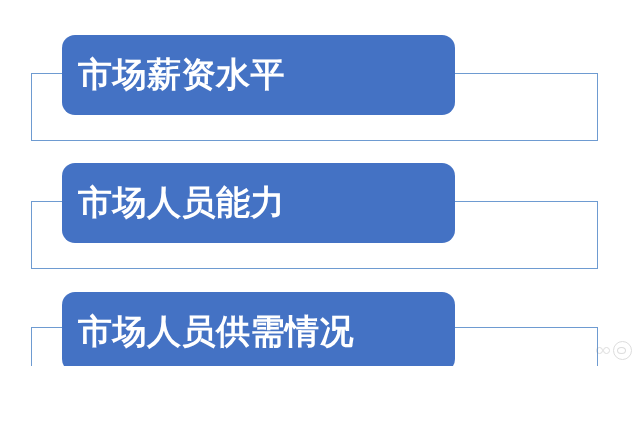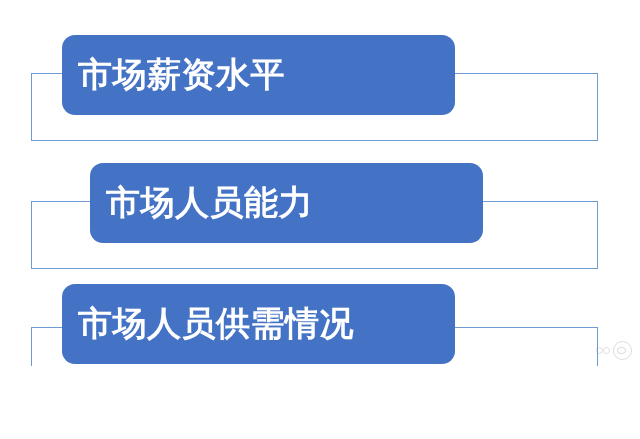--- a/index.html
+++ b/index.html
@@ -49,23 +49,23 @@
     font-weight: 700;
     letter-spacing: 0.5px;
     white-space: nowrap;
     font-family: "DejaVu Sans", "Liberation Sans", sans-serif;
   }
 
   
   .row-0 .frame { top: 73px; }
   .row-0 .pill  { top: 35px; }
   .row-1 .frame { top: 201px; }
-  .row-1 .pill  { top: 163px; margin-left: 28px; }
+  .row-1 .pill  { top: 163px; }
   .row-2 .frame { top: 327px; }
-  .row-2 .pill  { top: 284px; padding-left: 32px; }
+  .row-2 .pill  { top: 292px; padding-left: 32px; }
 
   
   #watermark {
     position: absolute;
     right: 8px;
     bottom: 6px;
     display: flex;
     align-items: center;
     gap: 3px;
     opacity: 0.30;

